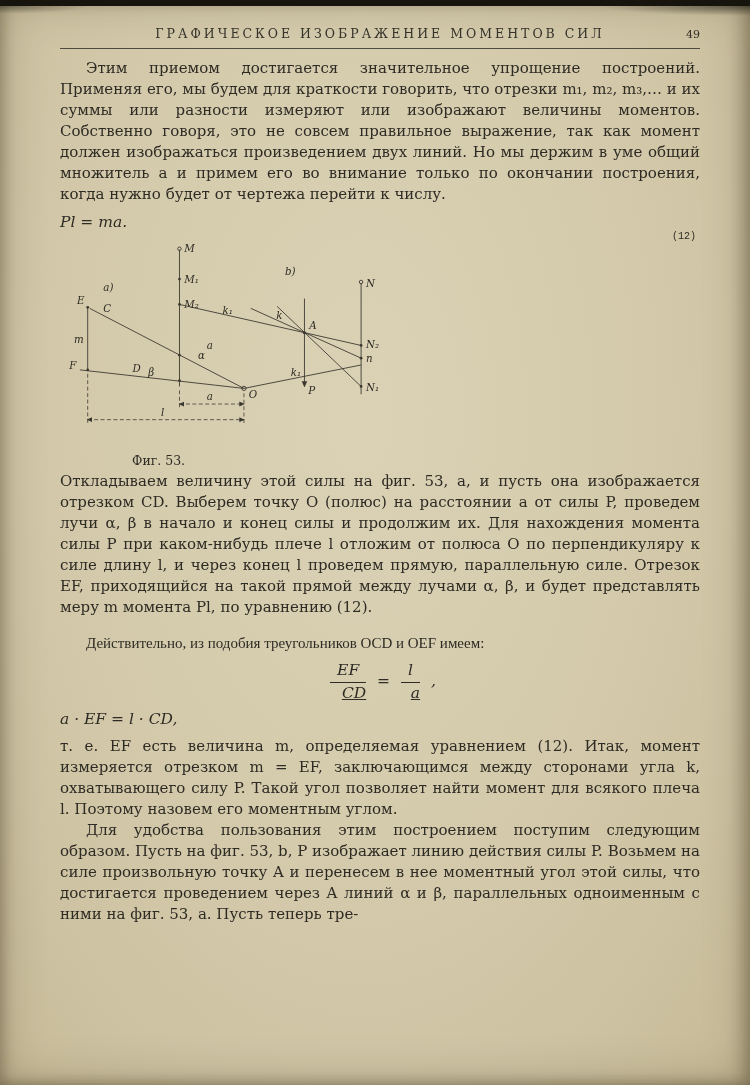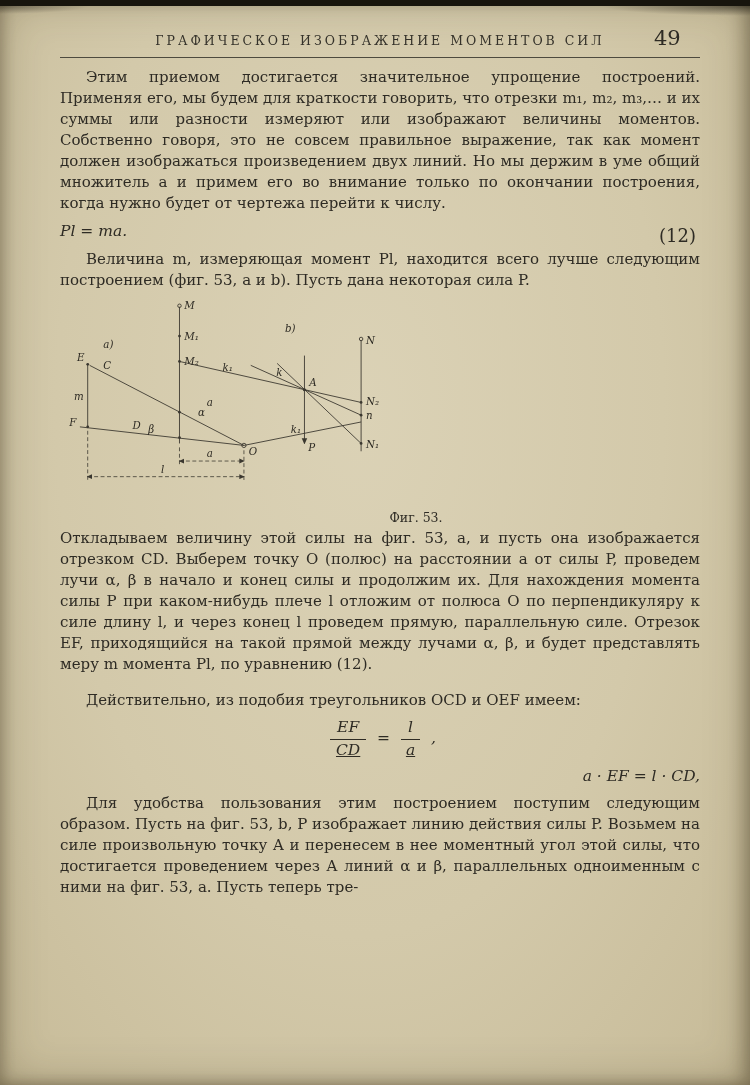--- a/index.html
+++ b/index.html
@@ -12,45 +12,45 @@
   }
   .edge-top { position:absolute; top:0; left:0; right:0; height:6px; background:#17140d; }
   .edge-top::after { content:""; position:absolute; top:6px; right:0; width:150px; height:10px;
     background: radial-gradient(ellipse at 100% 0%, rgba(23,20,13,.55), rgba(23,20,13,0) 70%); }
   .edge-top::before { content:""; position:absolute; top:6px; left:0; width:90px; height:8px;
     background: radial-gradient(ellipse at 0% 0%, rgba(23,20,13,.4), rgba(23,20,13,0) 70%); }
 
   .header { margin:26px 50px 0 60px; display:grid; grid-template-columns:46px 1fr 46px; align-items:baseline;
     border-bottom:1.5px solid #4d4a3e; padding-bottom:7px; }
   .header-title { grid-column:2; text-align:center; font-size:12.5px; letter-spacing:3px; color:#35322a; white-space:nowrap; }
-  .page-number { grid-column:3; font-size:21px; color:#2e2b24; }
+  .page-number { grid-column:3; text-align:right; font-size:11px; color:#2e2b24; }
 
   .content { margin:9px 50px 0 60px; font-size:15px; line-height:21px; text-align:justify; }
   .para { margin:0; text-indent:26px; }
   .para.flush { text-indent:0; }
 
   .formula-row { position:relative; text-align:left; font-style:italic; margin:7px 0 7px; font-size:15.5px; }
-  .formula-number { position:absolute; right:4px; top:4px; font-style:normal; font-size:18px; }
-  .formula-center { text-align:right; font-style:italic; margin:6px 0; font-size:15.5px; }
-  .frac { display:inline-block; vertical-align:middle; text-align:center; line-height:1.15; margin:0 6px; }
+  .formula-number { position:absolute; right:4px; top:14px; font-style:normal; font-size:10px;font-family:Liberation Mono, monospace; }
+  .formula-center { text-align:left; font-style:italic; margin:6px 0; font-size:15.5px; }
+  .frac { display:inline-block; vertical-align:middle; text-align:right; line-height:1.15; margin:0 6px; }
   .frac .num { display:block; padding:0 7px 2px; border-bottom:1.2px solid #2e2b24; }
   .frac .den { display:block; padding-top:2px;text-decoration:underline; }
   .frac-row { text-align:center; font-style:italic; margin:8px 0 4px; font-size:15.5px; }
 
   .figure-float { float:right; width:362px; margin:2px 0 4px 10px; }
   .fig { margin:0; }
   .fig svg { display:block; }
   .fig .strokes line { stroke:#3a372f; stroke-width:0.9; fill:none; }
   .fig .strokes .dash { stroke-dasharray:4 2.6; stroke-width:0.8; }
   .fig .strokes circle.dot { fill:#3a372f; stroke:none; }
   .fig .strokes circle.odot { fill:none; stroke:#3a372f; stroke-width:0.9; }
   .flabels text { font-family:"DejaVu Serif", serif; font-style:italic; font-size:10.5px; fill:#2e2b24; }
-  .figcaption { font-size:12.5px; margin:3px 0 0 72px; font-style:normal; text-indent:0; text-align:center; }
+  .figcaption { font-size:12.5px; margin:3px 0 0 72px; font-style:normal; text-indent:0; text-align:left; }
 
-  .clearfix { clear:both; }
+  .clearfix { clear:both;font-family:Liberation Serif, serif; }
 </style>
 </head>
 <body>
 
 <div class="page">
   <div class="edge-top"></div>
 
   <header class="header">
     <div class="header-title">ГРАФИЧЕСКОЕ ИЗОБРАЖЕНИЕ МОМЕНТОВ СИЛ</div>
     <div class="page-number">49</div>
@@ -60,24 +60,21 @@
 
 
     <p class="para">Этим приемом достигается значительное упрощение построений. Применяя его, мы будем для краткости говорить, что отрезки m₁, m₂, m₃,… и их суммы или разности измеряют или изображают величины моментов. Собственно говоря, это не совсем правильное выражение, так как момент должен изображаться произведением двух линий. Но мы держим в уме общий множитель a и примем его во внимание только по окончании построения, когда нужно будет от чертежа перейти к числу.</p>
 
 
     <div class="formula-row">
       <span>Pl = ma.</span>
       <span class="formula-number">(12)</span>
     </div>
 
-    <p class="para">
-      <span>Величина m, измеряющая момент Pl, находится всего лучше следующим построением (фиг. 53, a и b). Пусть дана некоторая сила P.</span>
-      <span class="figure-float">
-        </span></p><figure class="fig">
+    <figure class="fig">
           <svg viewBox="0 0 370 212" width="362" height="207" aria-hidden="true">
             <defs>
               <marker id="arr" viewBox="0 0 10 10" refX="8.5" refY="5" markerWidth="7" markerHeight="7" orient="auto-start-reverse">
                 <path d="M0,0.5 L10,5 L0,9.5 z" fill="#3a372f"></path>
               </marker>
             </defs>
             <g class="strokes">
 
               <line x1="122" y1="10" x2="122" y2="150"></line>
               <circle class="odot" cx="122" cy="9" r="1.8"></circle>
@@ -159,18 +156,19 @@
       <span class="frac">
         <span class="num">l</span>
         <span class="den">a</span>
       </span>
       <span>,</span>
     </div>
 
 
     <div class="formula-center">a · EF = l · CD,</div>
 
+    <p class="para flush">т. е. EF есть величина m, определяемая уравнением (12). Итак, момент измеряется отрезком m = EF, заключающимся между сторонами угла k, охватывающего силу P. Такой угол позволяет найти момент для всякого плеча l. Поэтому назовем его моментным углом.</p>
 
     <p class="para">Для удобства пользования этим построением поступим следующим образом. Пусть на фиг. 53, b, P изображает линию действия силы P. Возьмем на силе произвольную точку A и перенесем в нее моментный угол этой силы, что достигается проведением через A линий α и β, параллельных одноименным с ними на фиг. 53, a. Пусть теперь тре-</p>
 
   </main>
 
 </div>
 
 </body></html>

